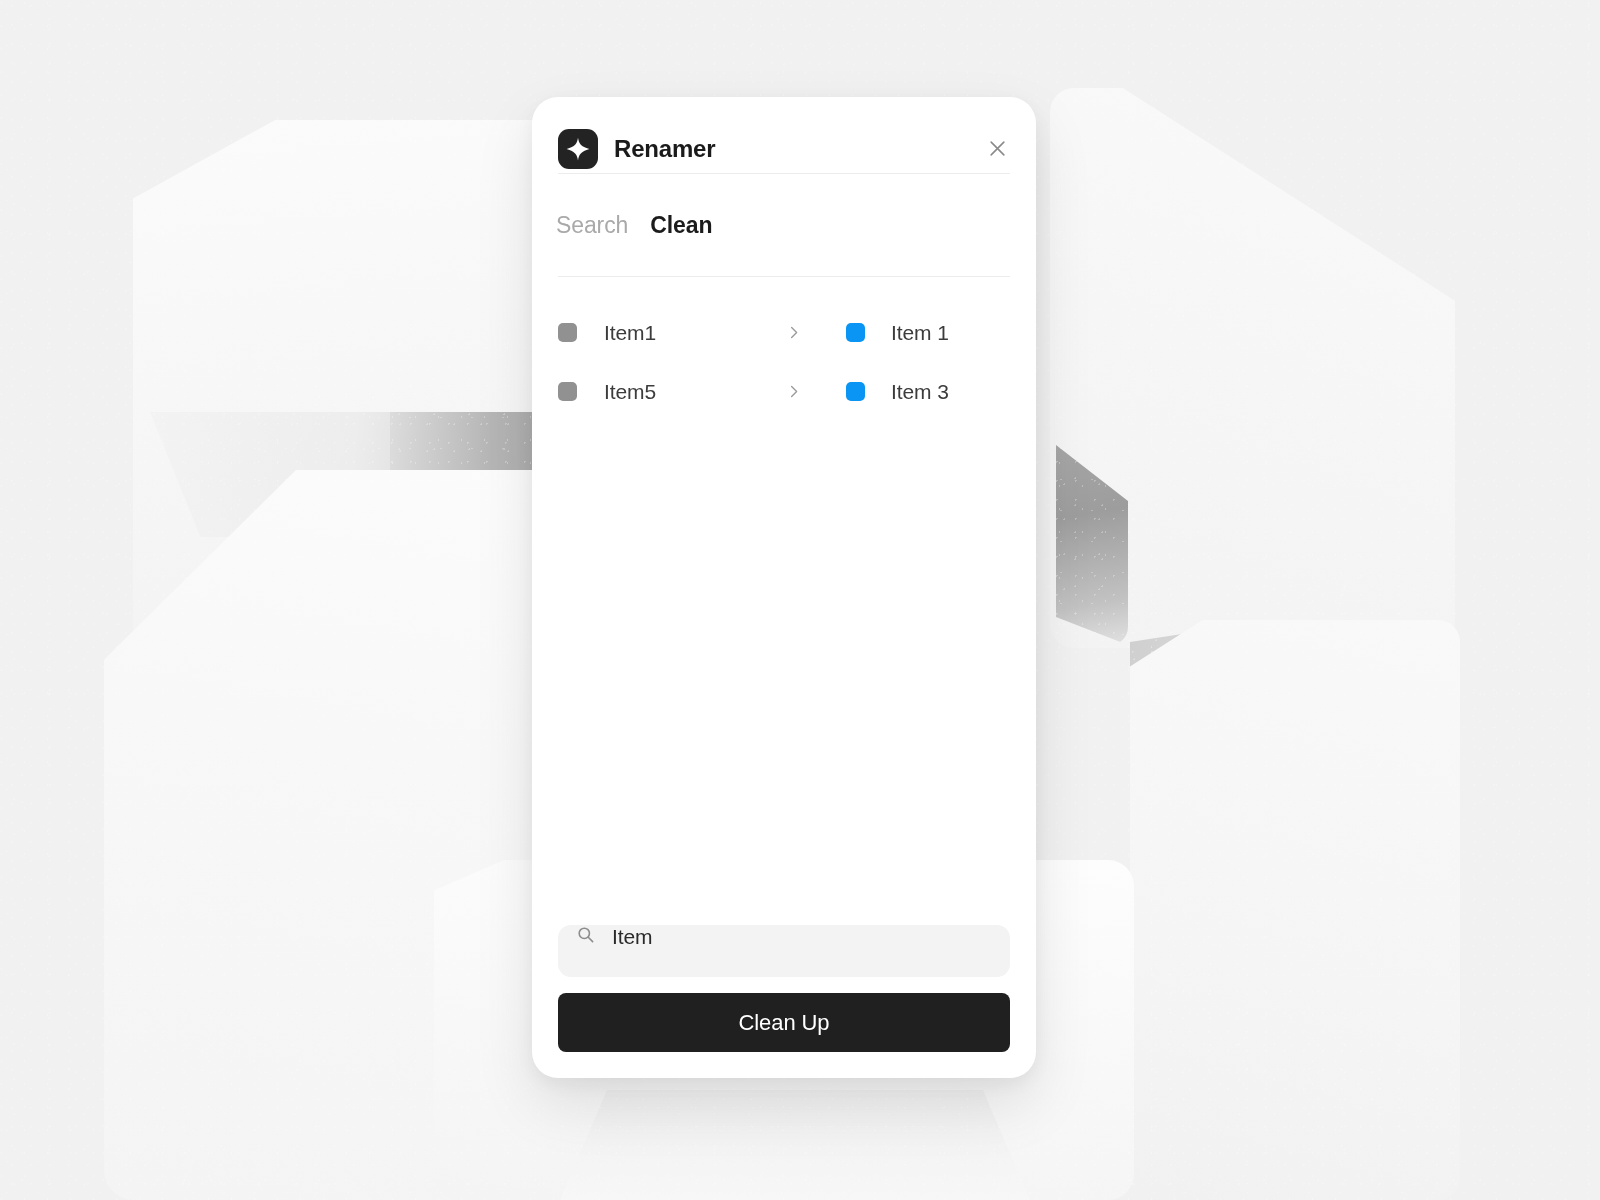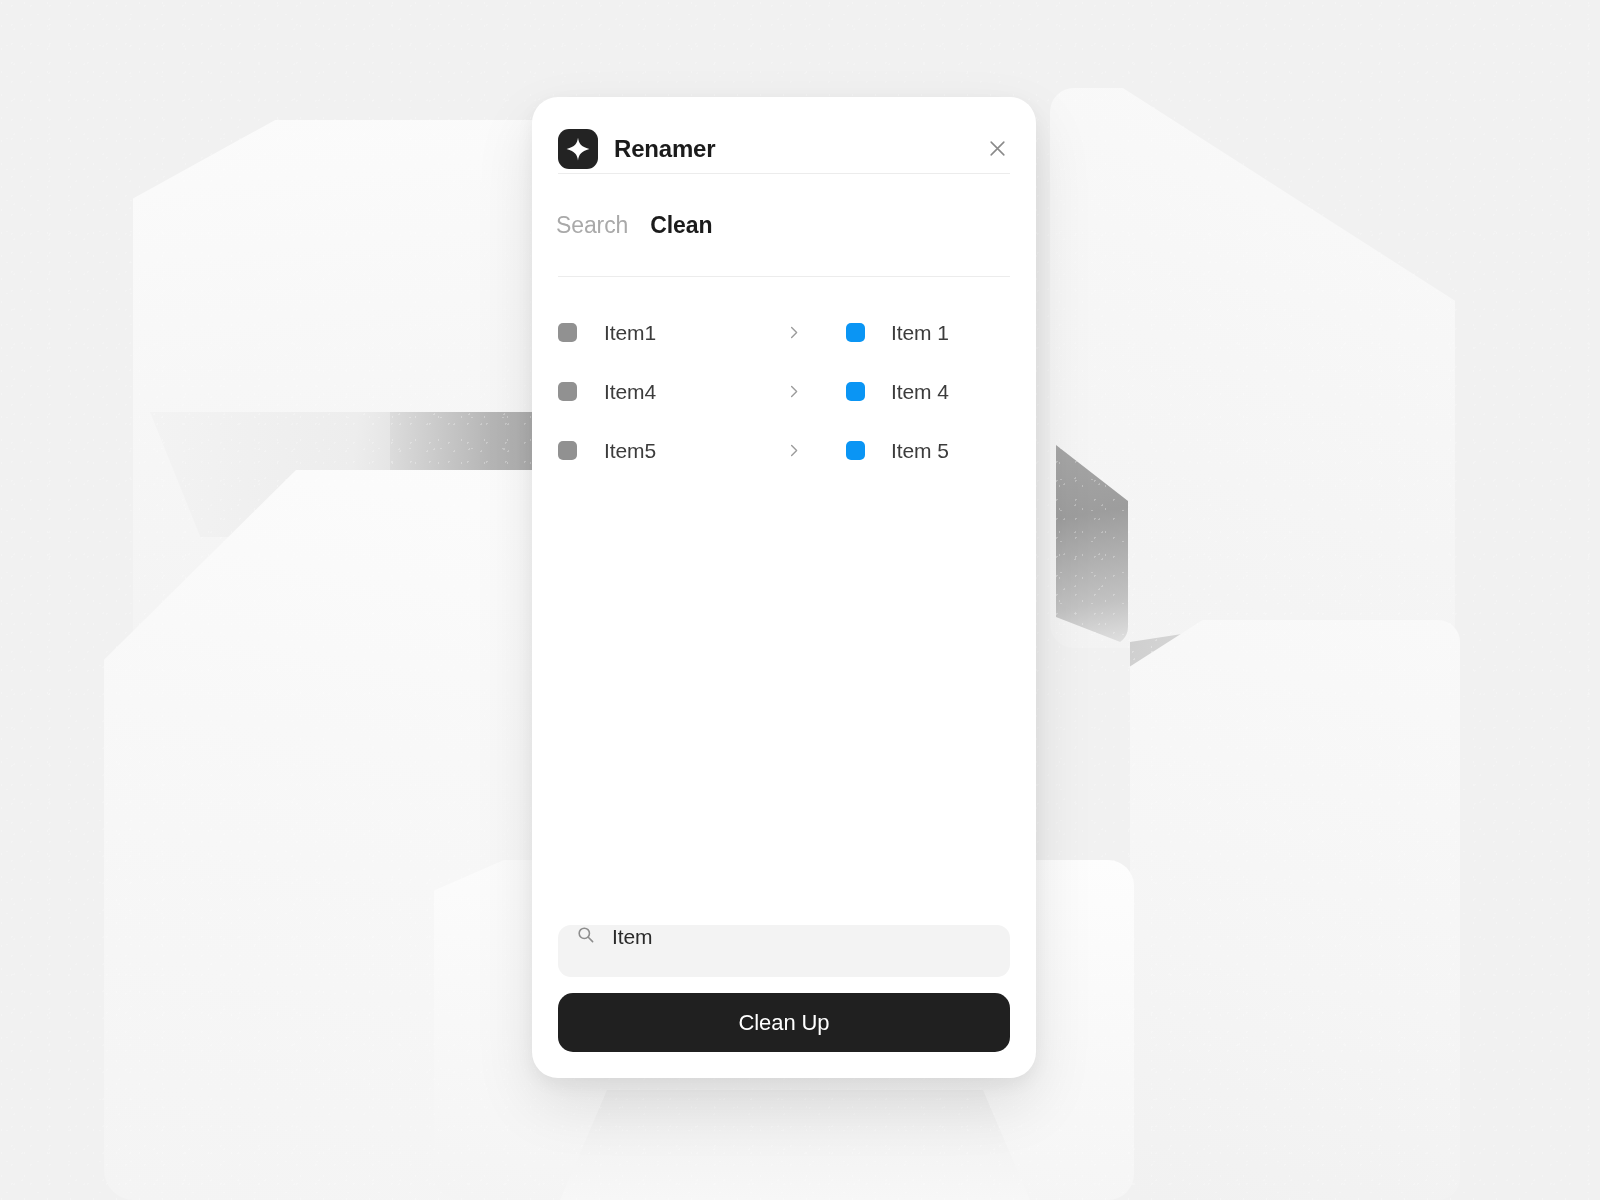--- a/index.html
+++ b/index.html
@@ -232,21 +232,21 @@
     margin-left: 17px;
     font-size: 21px;
     color: #2a2a2a;
     letter-spacing: -.1px;
   }
   .cta {
     margin-top: 16px;
     height: 59px;
     width: 100%;
     border: none;
-    border-radius: 15px;
+    border-radius: 8px;
     background: #202020;
     color: #ffffff;
     font-size: 22px;
     font-family: "Liberation Sans", sans-serif;
     letter-spacing: -.1px;
     cursor: pointer;
   }
 </style>
 </head>
 <body>
@@ -305,49 +305,34 @@
             </svg>
         </div>
         <div class="col-right">
           <span class="sw blue"></span>
           <span class="name">Item 1</span>
         </div>
       </div>
 
 
 
+
       <div class="row">
         <div class="col-left">
           <span class="sw gray"></span>
-          <span class="name">Item4</span>
+          <span class="name">Item5</span>
         </div>
         <div class="col-arrow">
           <svg viewBox="0 0 24 24" aria-hidden="true">
               <path d="M9 4 L17 12 L9 20" stroke="currentColor" stroke-width="2.2" fill="none" stroke-linecap="round" stroke-linejoin="round"></path>
             </svg>
         </div>
         <div class="col-right">
           <span class="sw blue"></span>
-          <span class="name">Item 4</span>
-        </div>
-      </div>
-
-      <div class="row">
-        <div class="col-left">
-          <span class="sw gray"></span>
-          <span class="name">Item5</span>
-        </div>
-        <div class="col-arrow">
-          <svg viewBox="0 0 24 24" aria-hidden="true">
-              <path d="M9 4 L17 12 L9 20" stroke="currentColor" stroke-width="2.2" fill="none" stroke-linecap="round" stroke-linejoin="round"></path>
-            </svg>
-        </div>
-        <div class="col-right">
-          <span class="sw blue"></span>
-          <span class="name">Item 5</span>
+          <span class="name">Item 3</span>
         </div>
       </div>
 
     </div>
 
     <div class="footer">
       <div class="search-box">
         <span>
           <svg viewBox="0 0 24 24" aria-hidden="true">
             <circle cx="10.5" cy="10.5" r="6.5" stroke="currentColor" stroke-width="2" fill="none"></circle>

